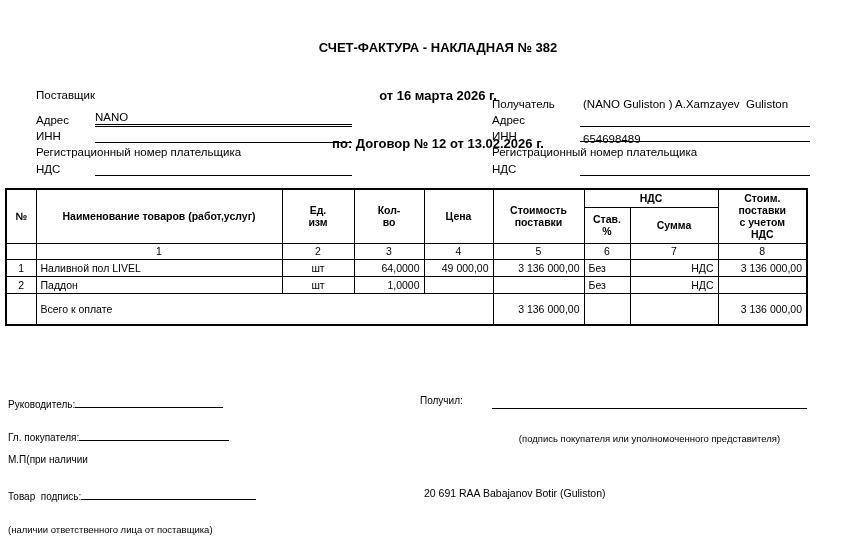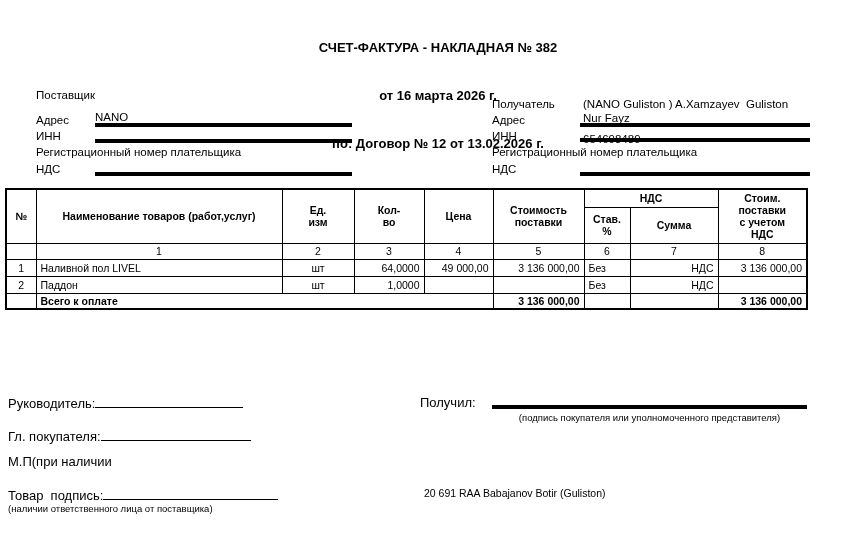--- a/index.html
+++ b/index.html
@@ -9,36 +9,36 @@
     font-family:"Liberation Sans","DejaVu Sans",sans-serif; color:#000;
     overflow:hidden;
   }
   .abs { position:absolute; white-space:pre-wrap; }
   
   .title-block { left:0; top:8px; width:840px; text-align:center; font-weight:bold; font-size:13px; line-height:16px;padding-left:36px; }
   
   .lbl { font-size:11.5px; }
   .val { font-size:11.5px;margin-top:15px; }
   .uline { border-bottom:1px solid #000; }
-  .fieldline { position:absolute; border-bottom:4px solid #000000; height:13px; }
+  .fieldline { position:absolute; border-bottom:1px solid #000000; height:13px; }
   
   #items-table { position:absolute; left:5px; top:188px; border-collapse:collapse; table-layout:fixed; width:801px; font-size:10.5px; }
   #items-table td, #items-table th { border:1px solid #000; padding:1px 4px; overflow:hidden; }
   #items-table { border:2px solid #000; }
   #items-table th { font-weight:bold; text-align:center; vertical-align:middle; white-space:pre-line; line-height:12px; }
   #items-table .numrow td { text-align:center; height:16px; padding:0 2px; }
   #items-table .datarow td { height:17px; }
-  #items-table .totalrow td { height:16px; font-weight:bold; }
+  #items-table .totalrow td { height:32px; font-weight:normal; }
   .c-center { text-align:center; }
   .c-left { text-align:left; }
   .c-right { text-align:right; }
   
   .summary { font-weight:bold; font-size:11.5px; }
-  .sig { font-size:13px; }
-  .caption { font-size:9.5px; }
+  .sig { font-size:10px; }
+  .caption { font-size:9.5px;margin-top:21px; }
 </style>
 </head>
 <body>
 
 <div id="doc">
 
   <div class="abs title-block">
     <div>СЧЕТ-ФАКТУРА - НАКЛАДНАЯ № 382</div>
     <div>от 16 марта 2026 г.</div>
     <div>по: Договор № 12 от 13.02.2026 г.</div>
@@ -49,21 +49,20 @@
   <div class="abs lbl" style="left:36px; top:114px;">Адрес</div>
   <div class="fieldline" style="left:95px; top:114px; width:257px;"><span class="val"></span></div>
   <div class="abs lbl" style="left:36px; top:130px;">ИНН</div>
   <div class="fieldline" style="left:95px; top:130px; width:257px;"><span class="val"></span></div>
   <div class="abs lbl" style="left:36px; top:146px;">Регистрационный номер плательщика</div>
   <div class="abs lbl" style="left:36px; top:163px;">НДС</div>
   <div class="fieldline" style="left:95px; top:163px; width:257px;"><span class="val"></span></div>
 
   <div class="abs val" style="left:583px; top:83px;">(NANO Guliston ) A.Xamzayev  Guliston</div>
   <div class="abs lbl" style="left:492px; top:98px;">Получатель</div>
-  <div class="abs val uline" style="left:580px; top:97px; width:230px; min-height:14px; padding-left:3px;">Nur Fayz</div>
   <div class="abs lbl" style="left:492px; top:114px;">Адрес</div>
   <div class="fieldline" style="left:580px; top:114px; width:230px;"><span class="val"></span></div>
   <div class="abs lbl" style="left:492px; top:130px;">ИНН</div>
   <div class="fieldline" style="left:580px; top:129px; width:230px; padding-left:3px;"><span class="val">654698489</span></div>
   <div class="abs lbl" style="left:492px; top:146px;">Регистрационный номер плательщика</div>
   <div class="abs lbl" style="left:492px; top:163px;">НДС</div>
   <div class="fieldline" style="left:580px; top:163px; width:230px;"><span class="val"></span></div>
 
   <table id="items-table">
     <colgroup>

